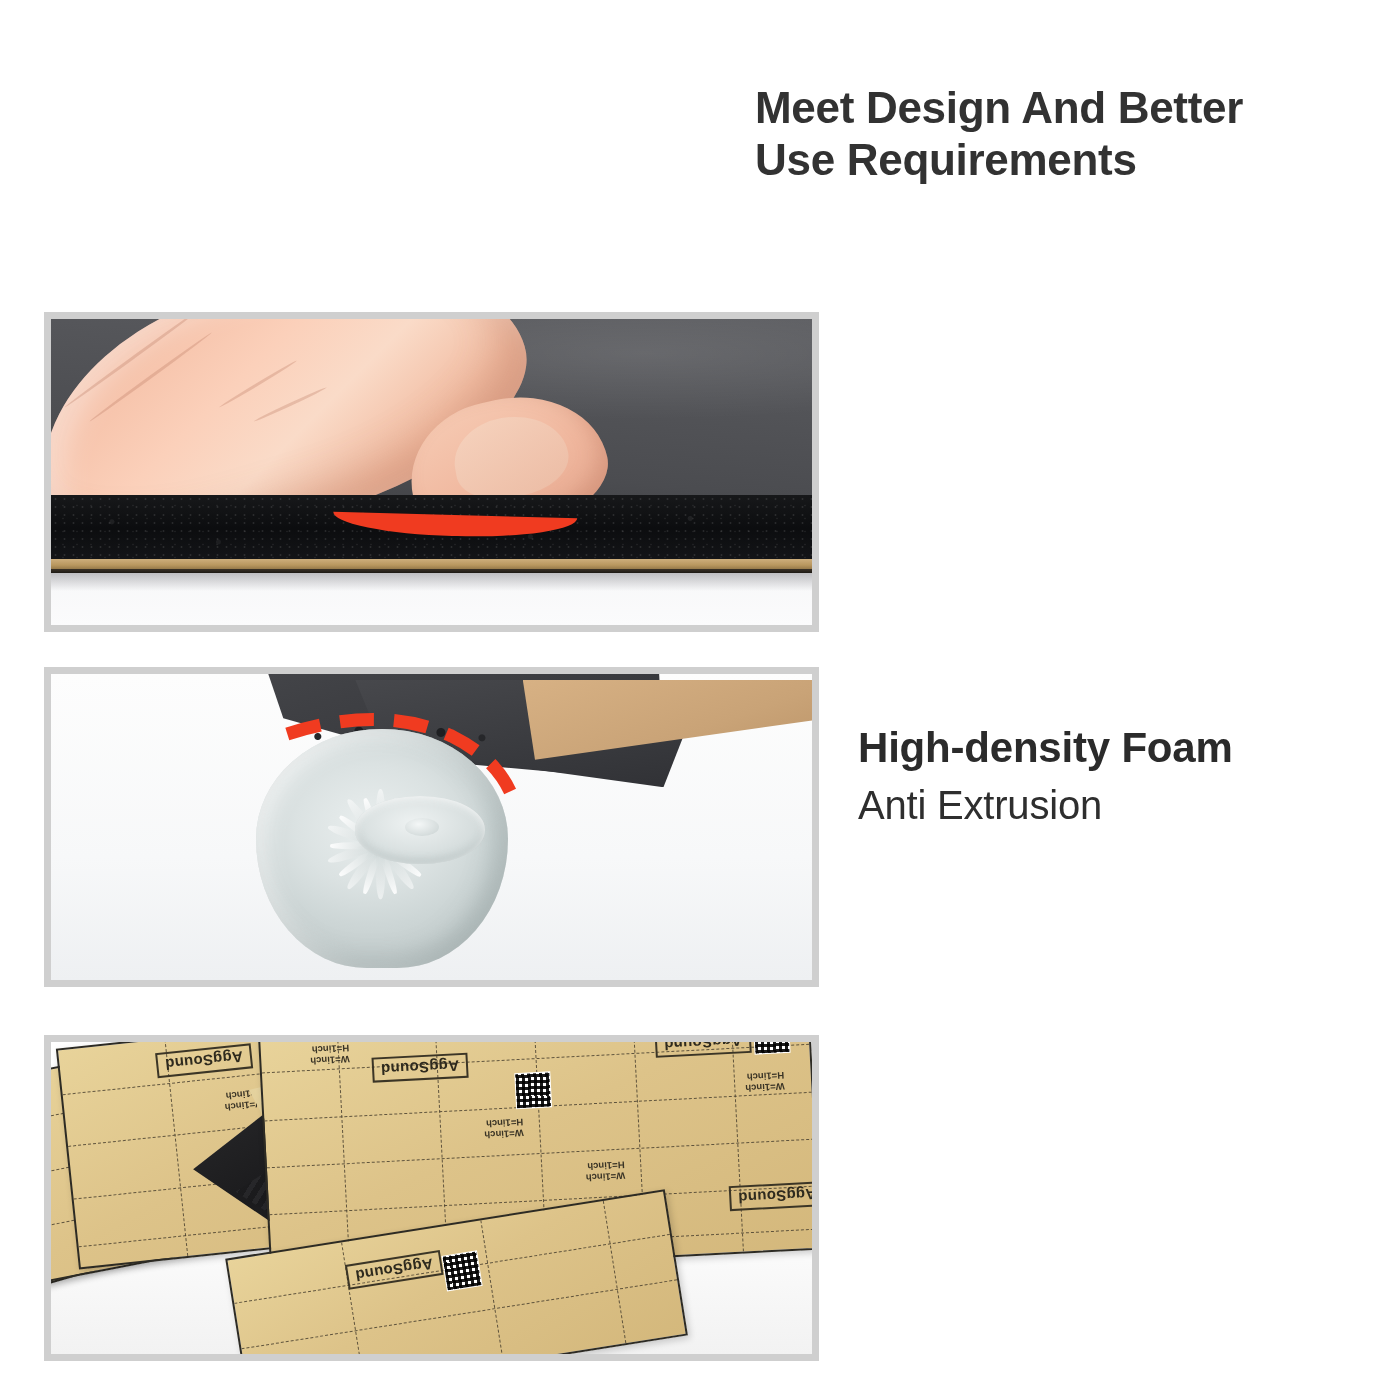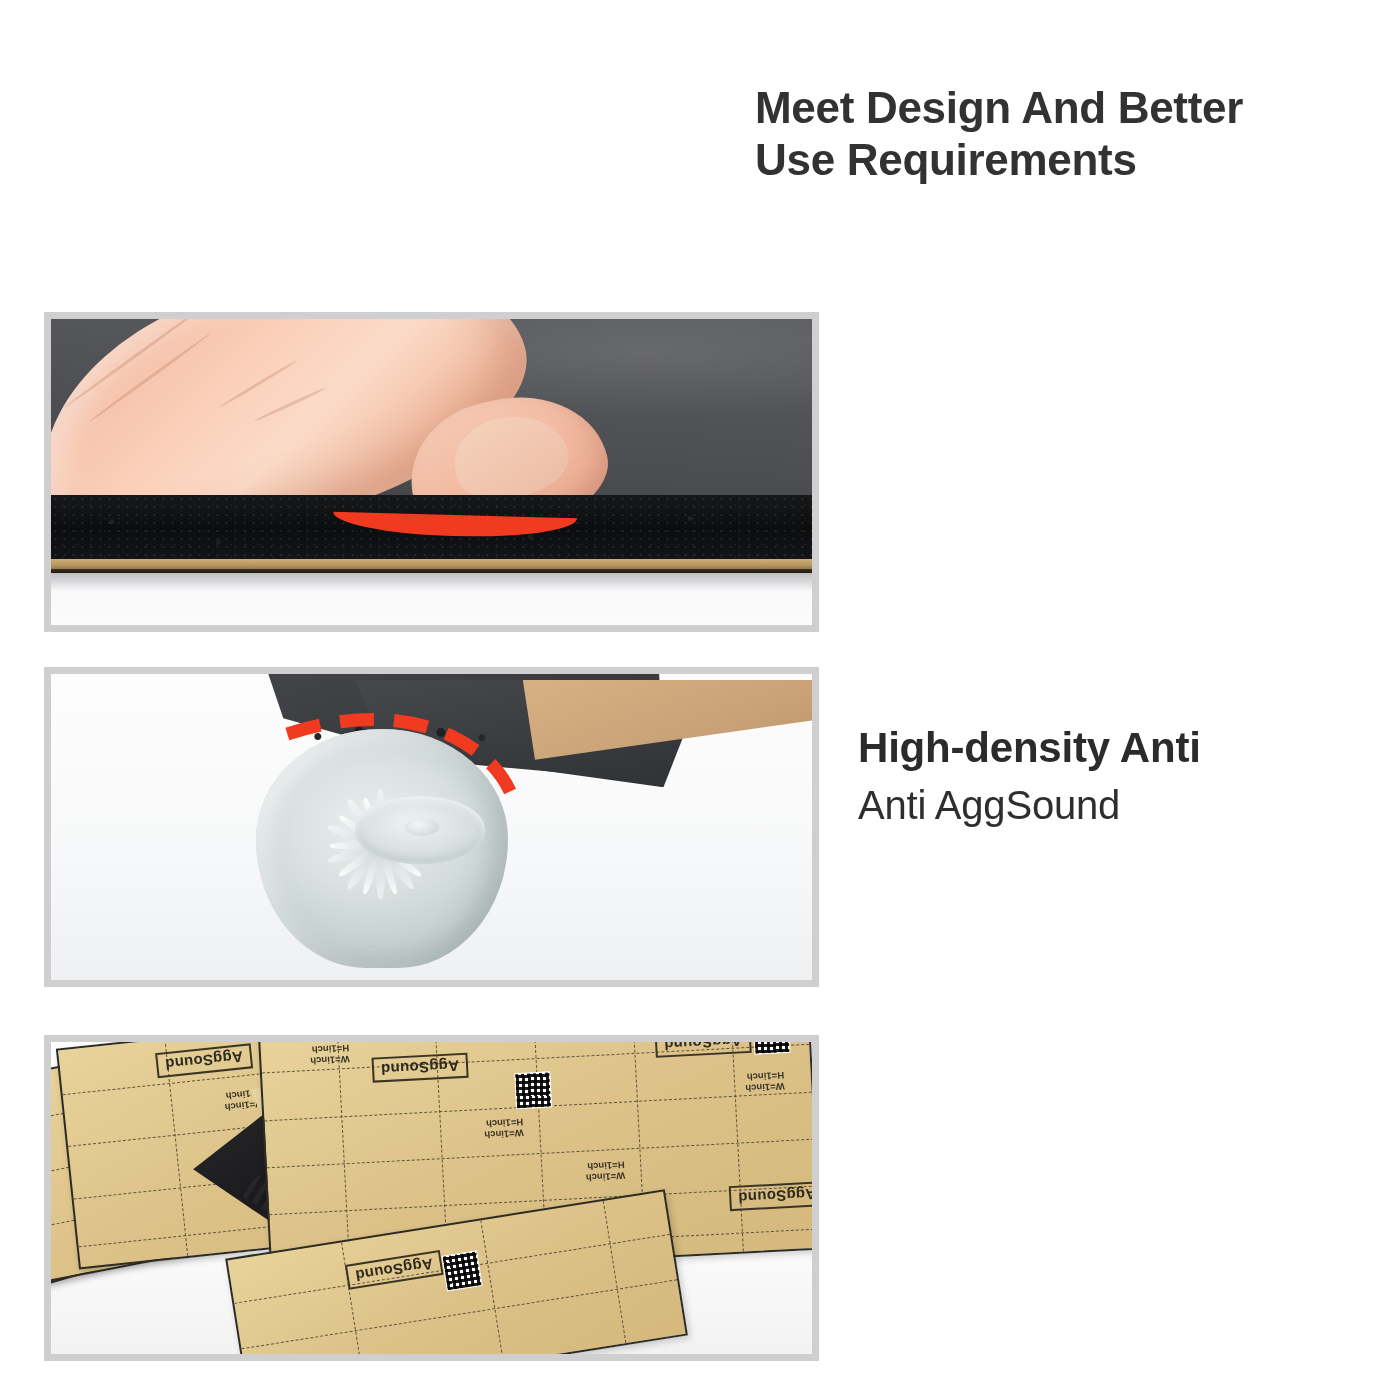--- a/index.html
+++ b/index.html
@@ -223,22 +223,22 @@
       <div class="p1-foam">
         <div class="p1-foam-tex"></div>
       </div>
       <div class="p1-kraft"></div>
       <div class="p1-kraft2"></div>
       <div class="p1-shadow"></div>
       <div class="p1-red"></div>
     </div>
   </div>
   <div class="feature-text ft-1">
-    <p class="feature-title">High-density Anti</p>
-    <p class="feature-sub">Anti AggSound</p>
+    <p class="feature-title">High-density Foam</p>
+    <p class="feature-sub">Anti Extrusion</p>
   </div>
 </div>
 
 <div class="row row-2">
   <div class="photo-card">
     <div class="photo">
       <div class="p2-bg"></div>
       <div class="p2-foam"></div>
       <div class="p2-foam-b"></div>
       <div class="p2-kraft"></div>

